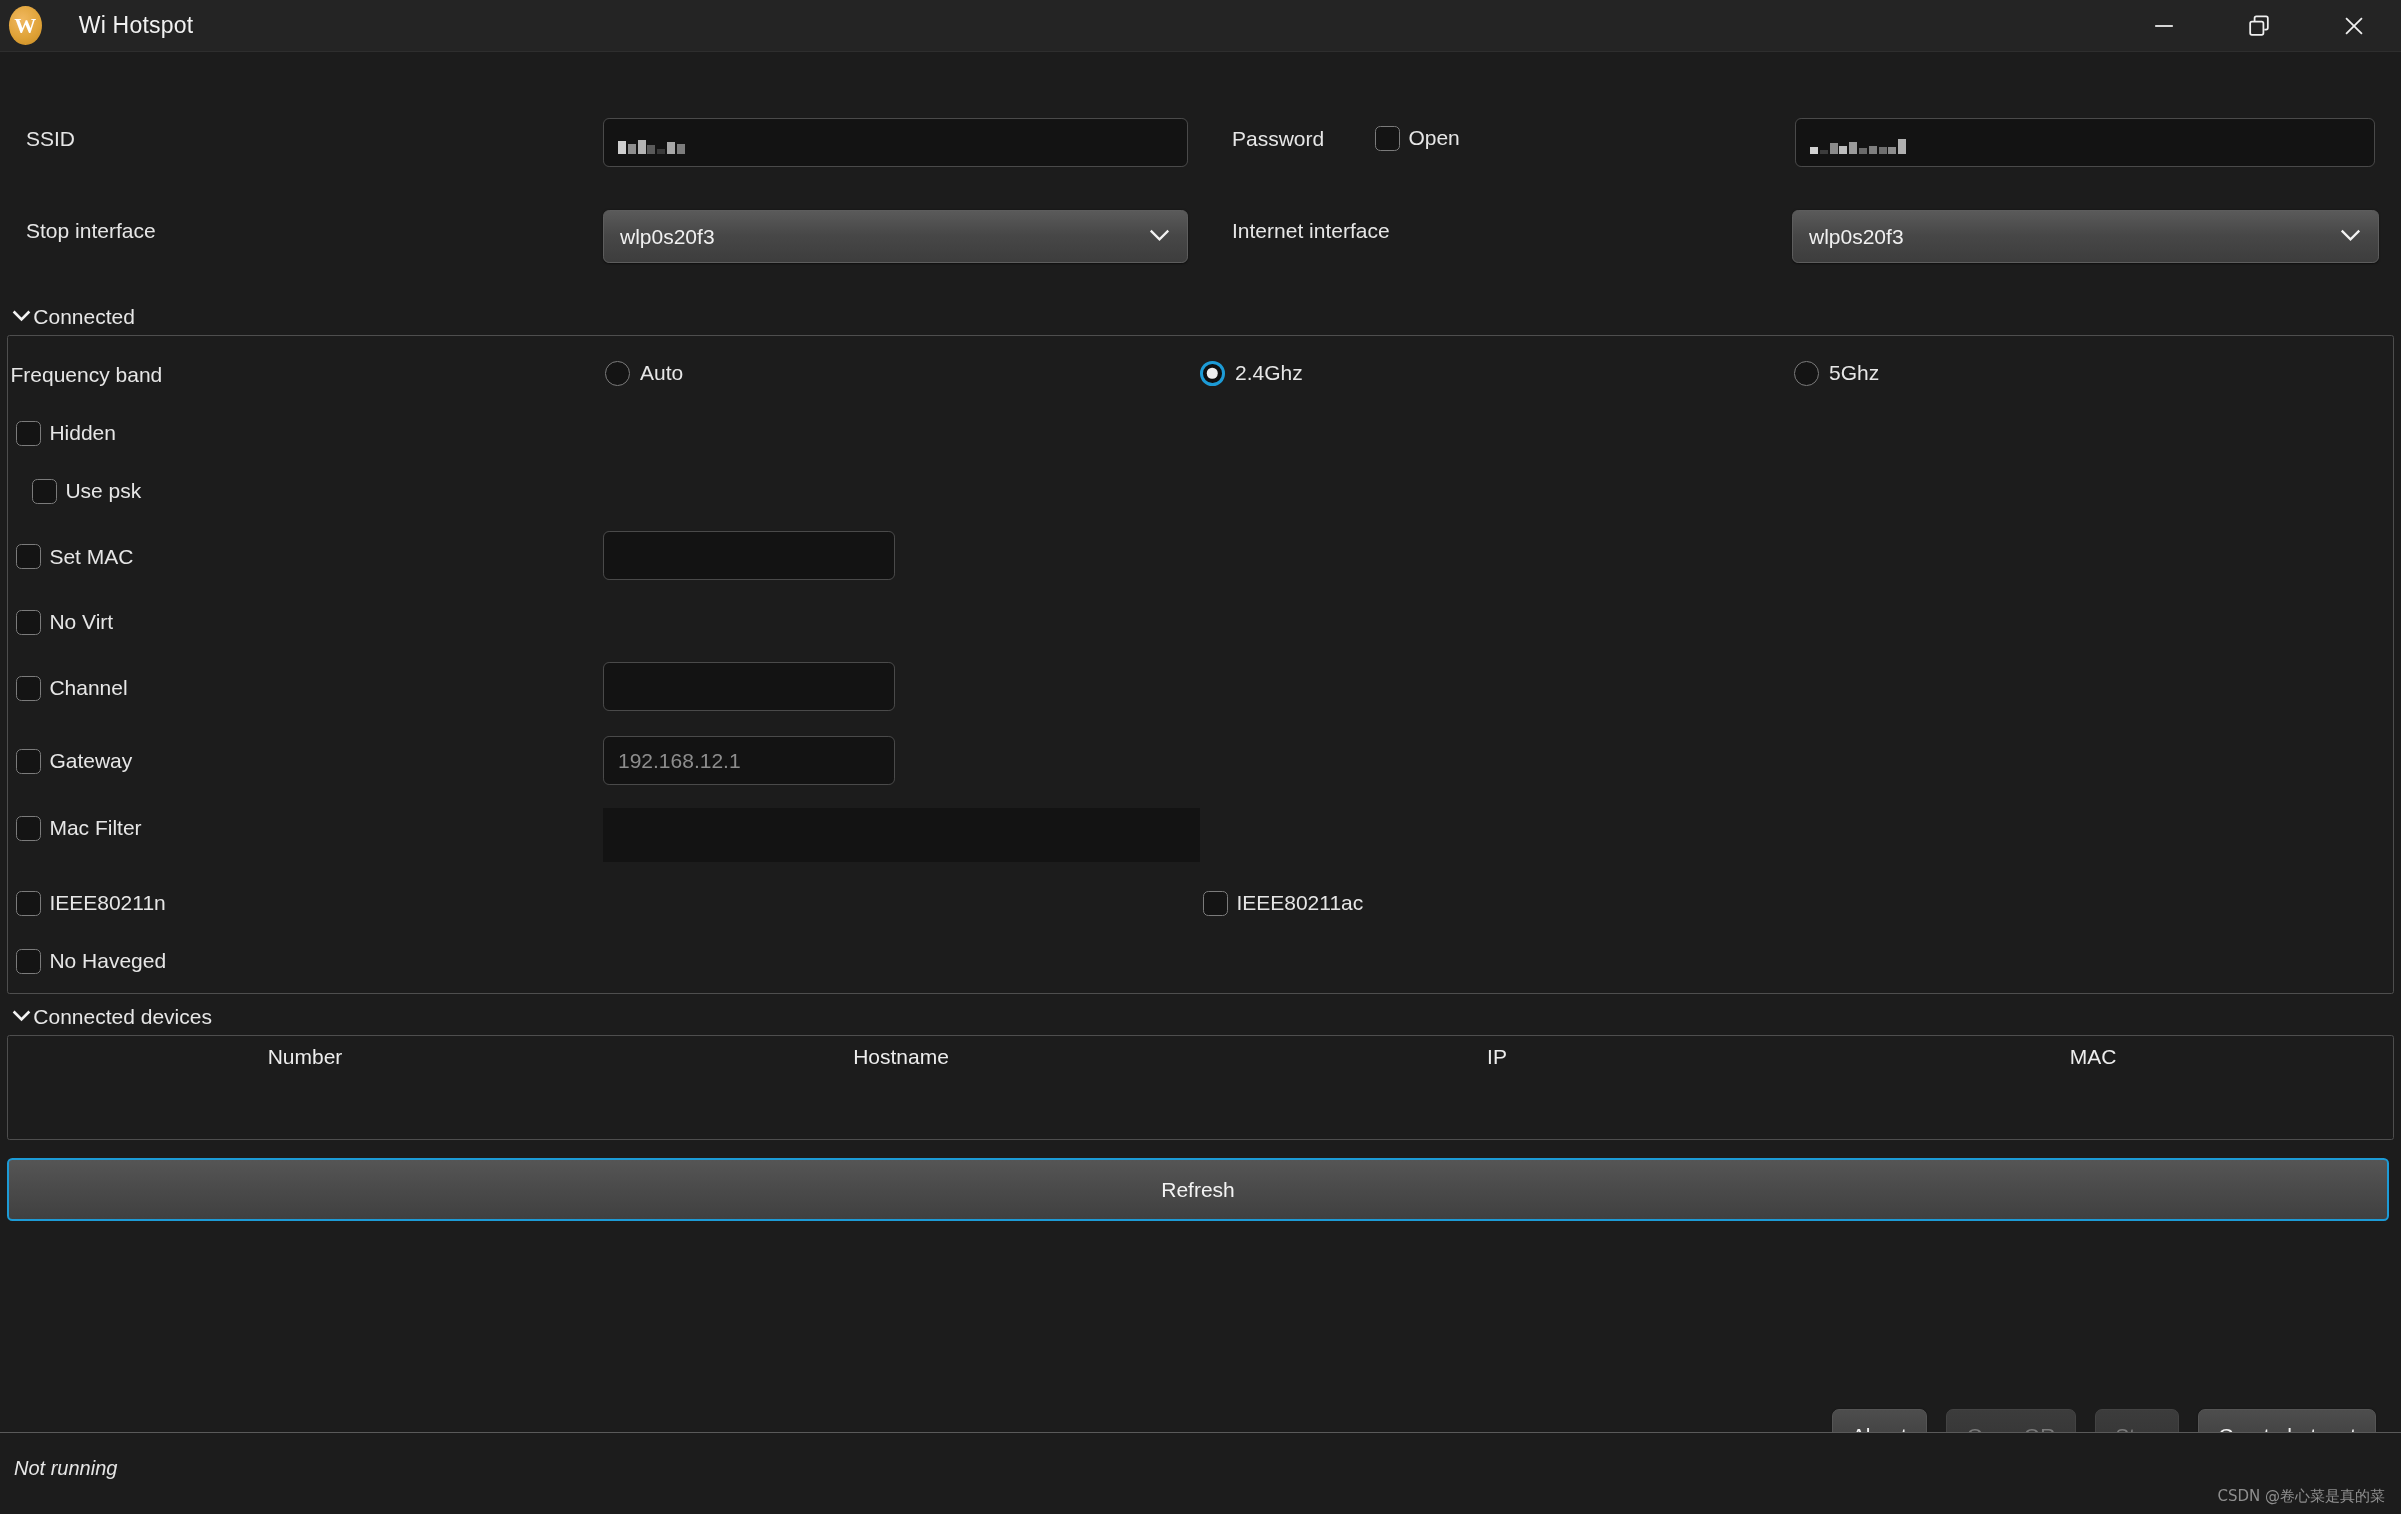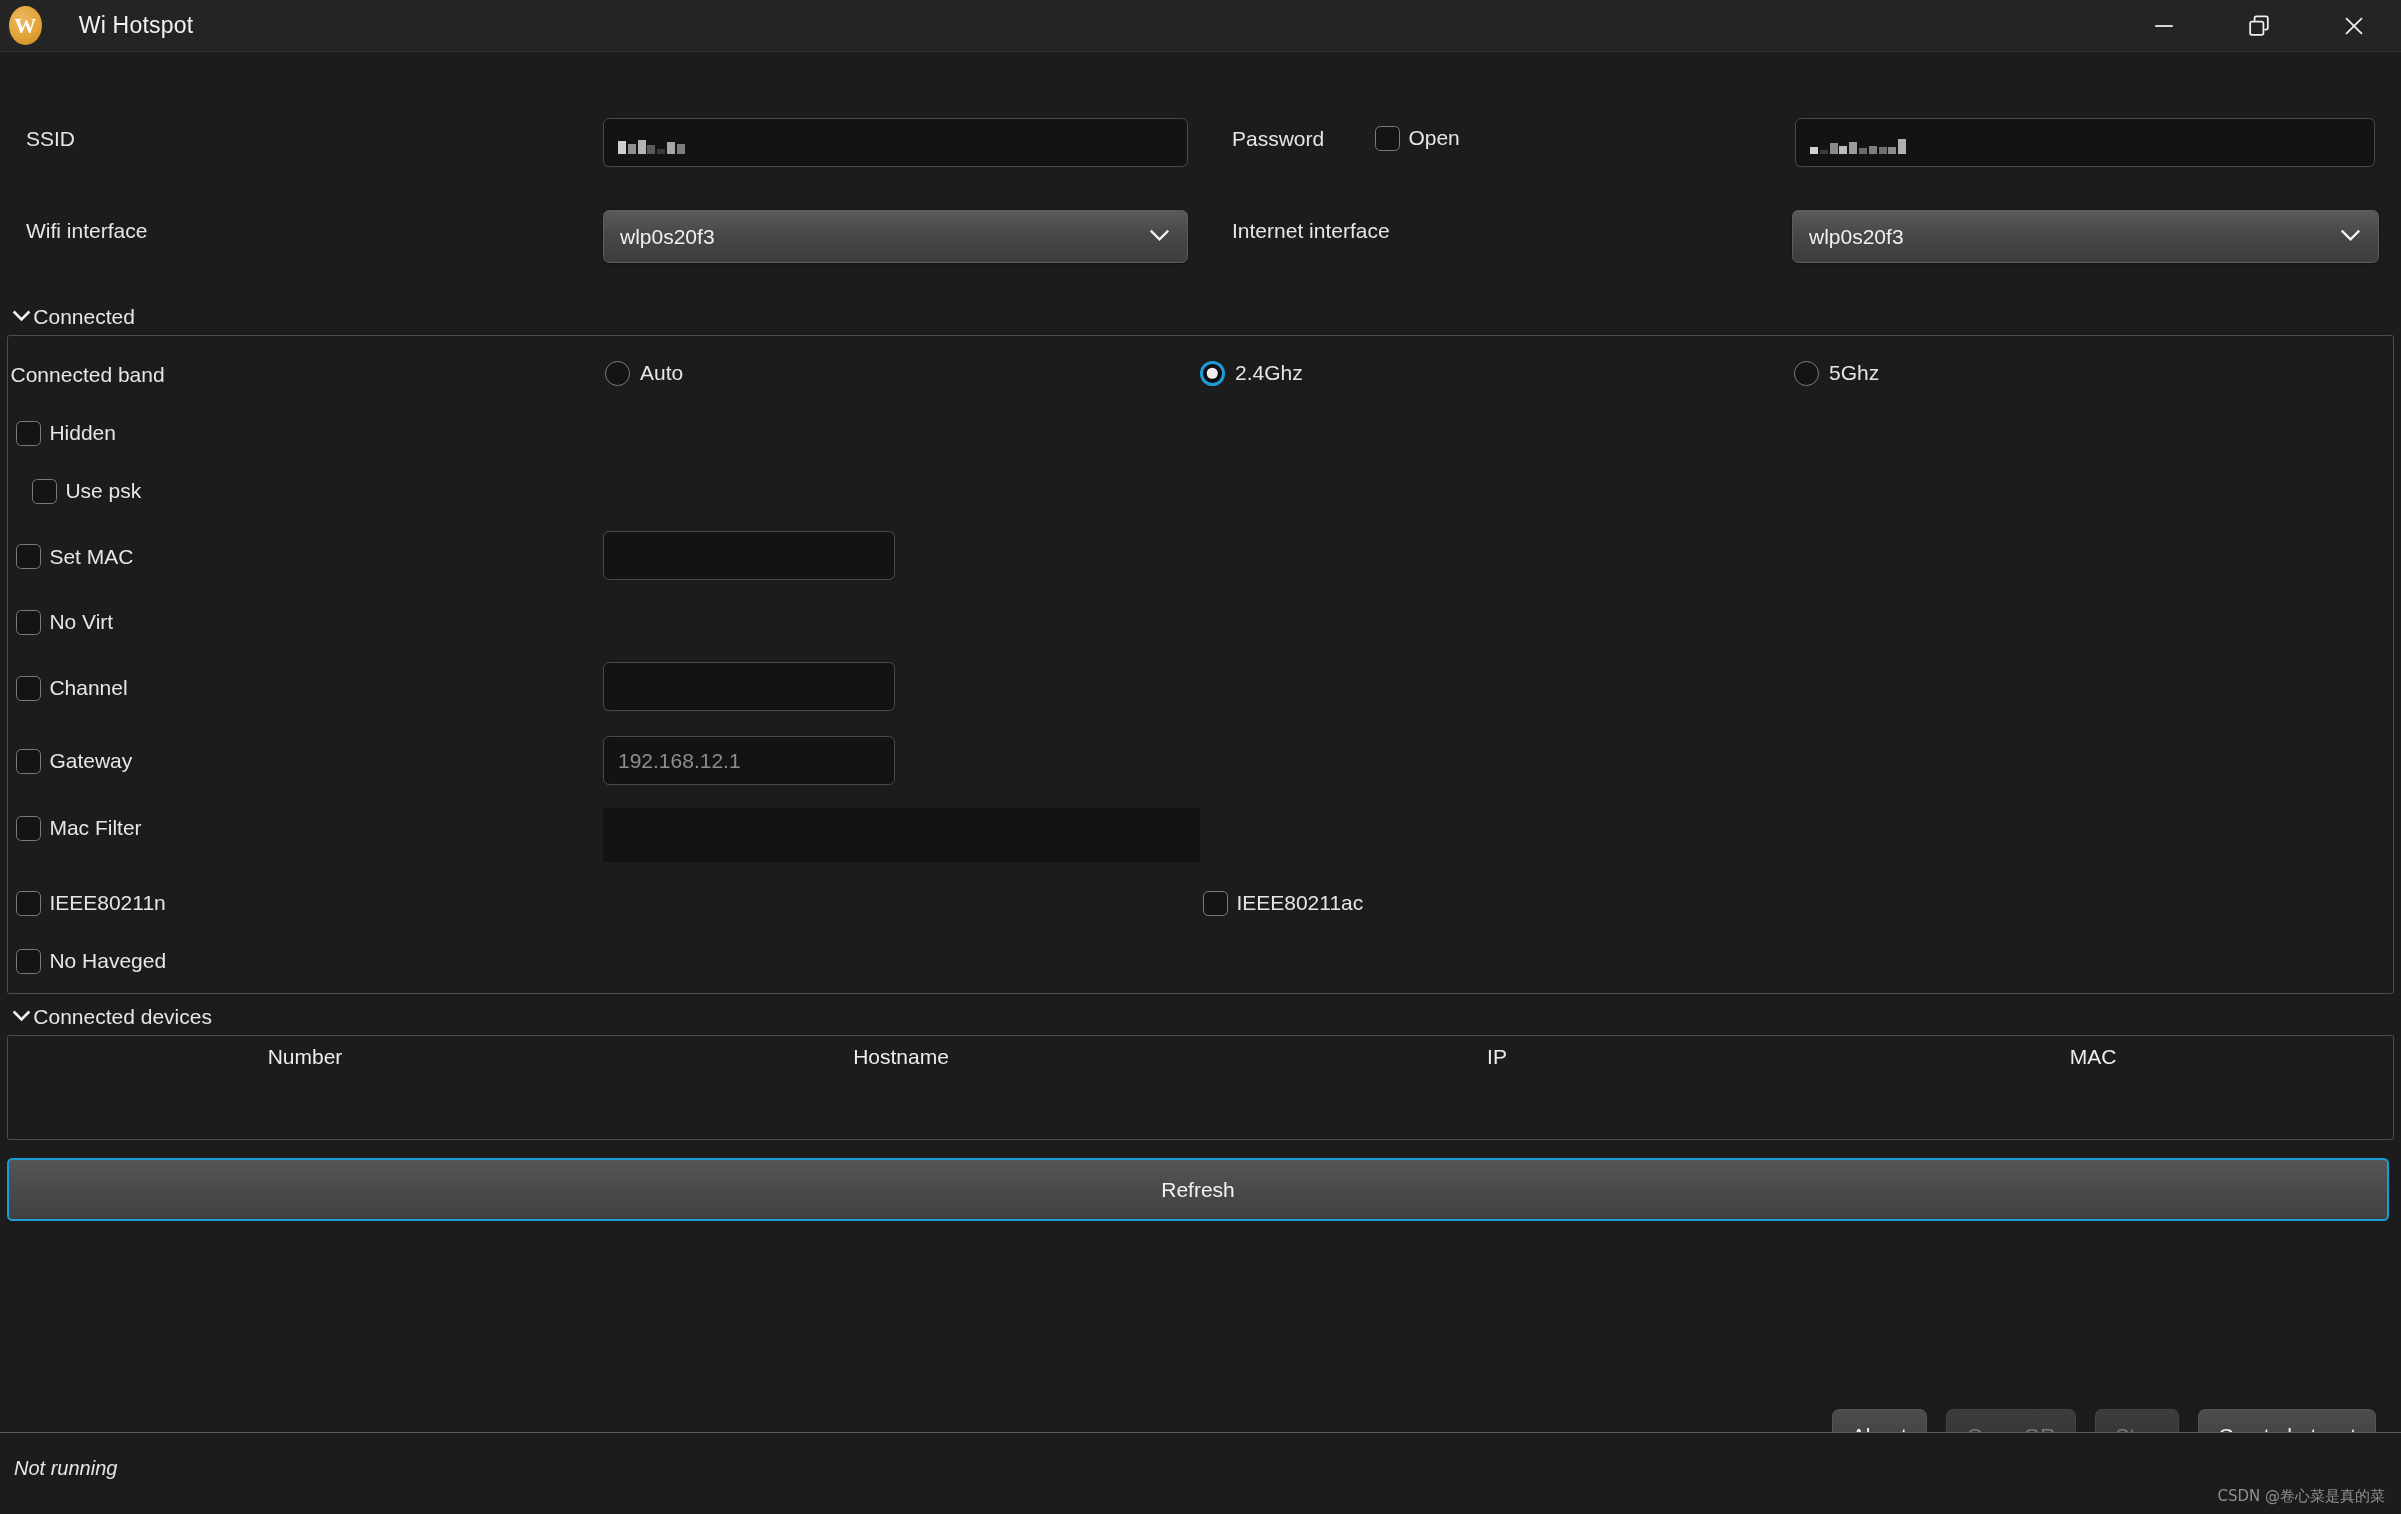--- a/index.html
+++ b/index.html
@@ -324,21 +324,21 @@
         <i style="height:12.3px;background:#9a9a9a"></i>
         <i style="height:6.1px;background:#6a6a6a"></i>
         <i style="height:8px;background:#7f7f7f"></i>
         <i style="height:7px;background:#6f6f6f"></i>
         <i style="height:7px;background:#8d8d8d"></i>
         <i style="height:15px;background:#b0b0b0"></i>
     </span>
   </div>
 
   <div class="row" style="left:26px; top:167px;">
-    <span class="lbl">Wifi interface</span>
+    <span class="lbl">Stop interface</span>
   </div>
   <div class="combo" style="position:absolute; left:603px; top:158px; width:585px;">
     <span>wlp0s20f3</span>
     <span class="chev">
       <svg width="23" height="14" viewBox="0 0 26 16">
           <polyline points="3,3 13,13 23,3" fill="none" stroke="#f2f2f2" stroke-width="2.6"></polyline>
         </svg>
     </span>
   </div>
 
@@ -359,21 +359,21 @@
       <svg width="21" height="14" viewBox="0 0 24 16">
           <polyline points="3,4 12,13 21,4" fill="none" stroke="#f2f2f2" stroke-width="3"></polyline>
         </svg>
     </span>
     <span>Connected</span>
   </div>
 
   <div class="panel" style="left:7px; top:283px; width:2387px; height:659px;"></div>
 
   <div class="row" style="left:10.5px; top:311px;">
-    <span class="lbl">Connected band</span>
+    <span class="lbl">Frequency band</span>
   </div>
   <div class="row radio-wrap" style="left:605px; top:309px;">
     <span class="radio"></span>
     <span class="lbl">Auto</span>
   </div>
   <div class="row radio-wrap" style="left:1200px; top:309px;">
     <span class="radio sel"></span>
     <span class="lbl">2.4Ghz</span>
   </div>
   <div class="row radio-wrap" style="left:1794px; top:309px;">

